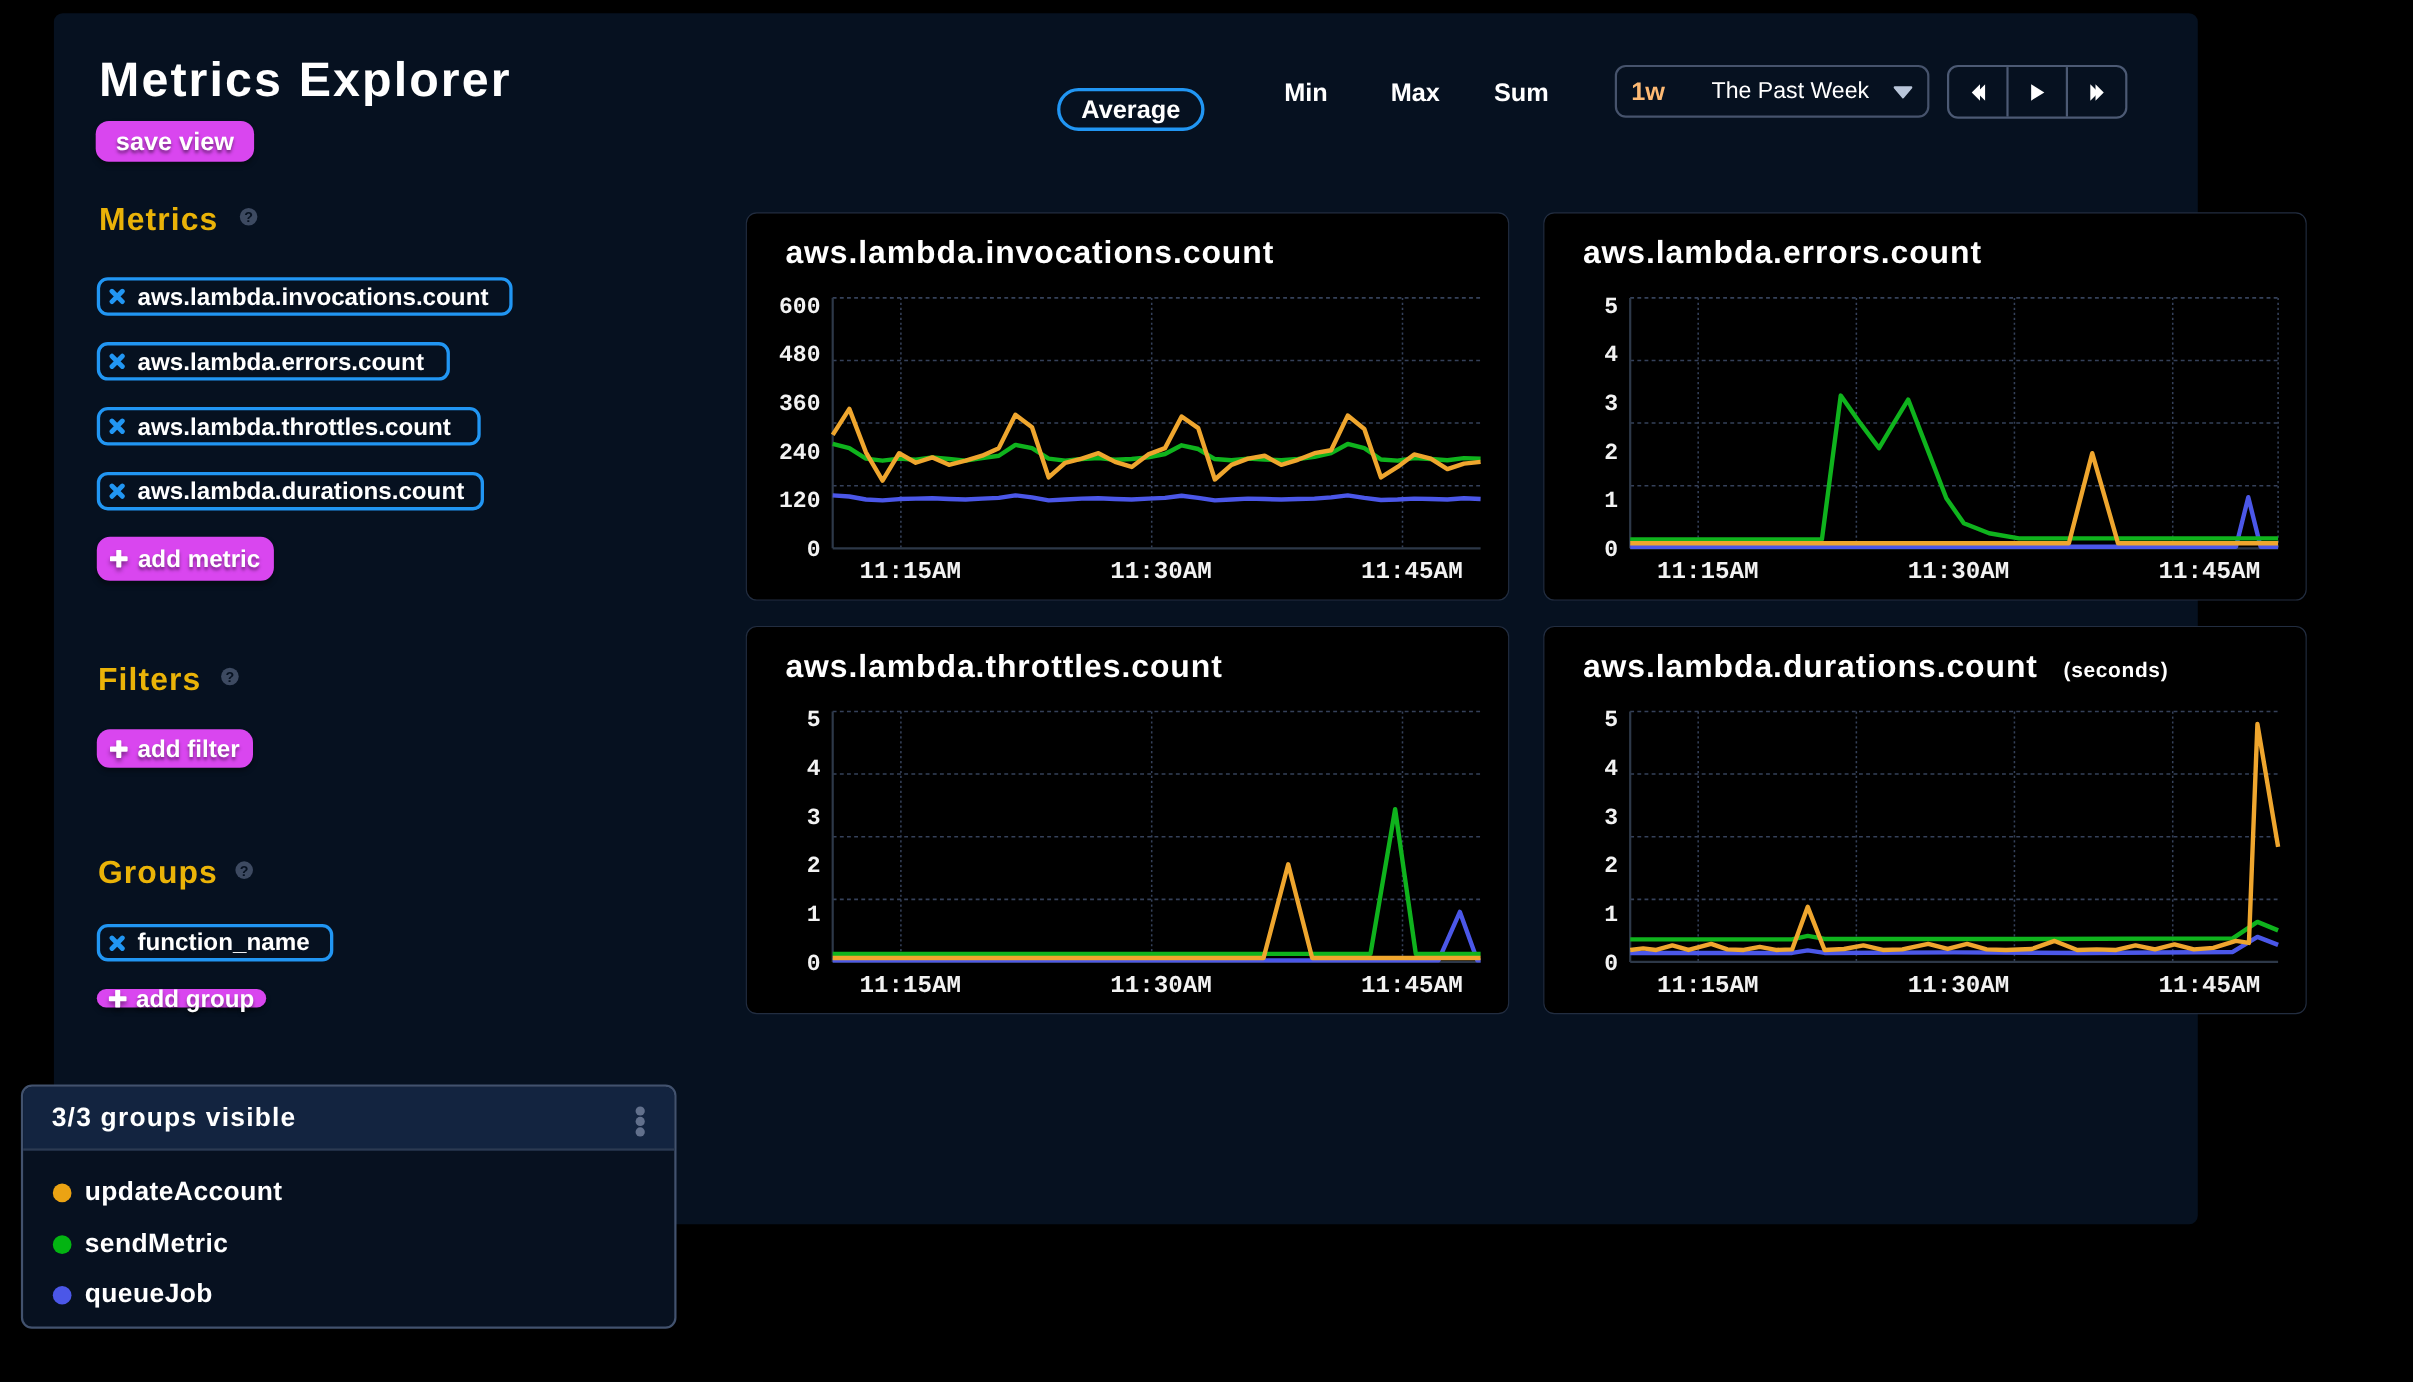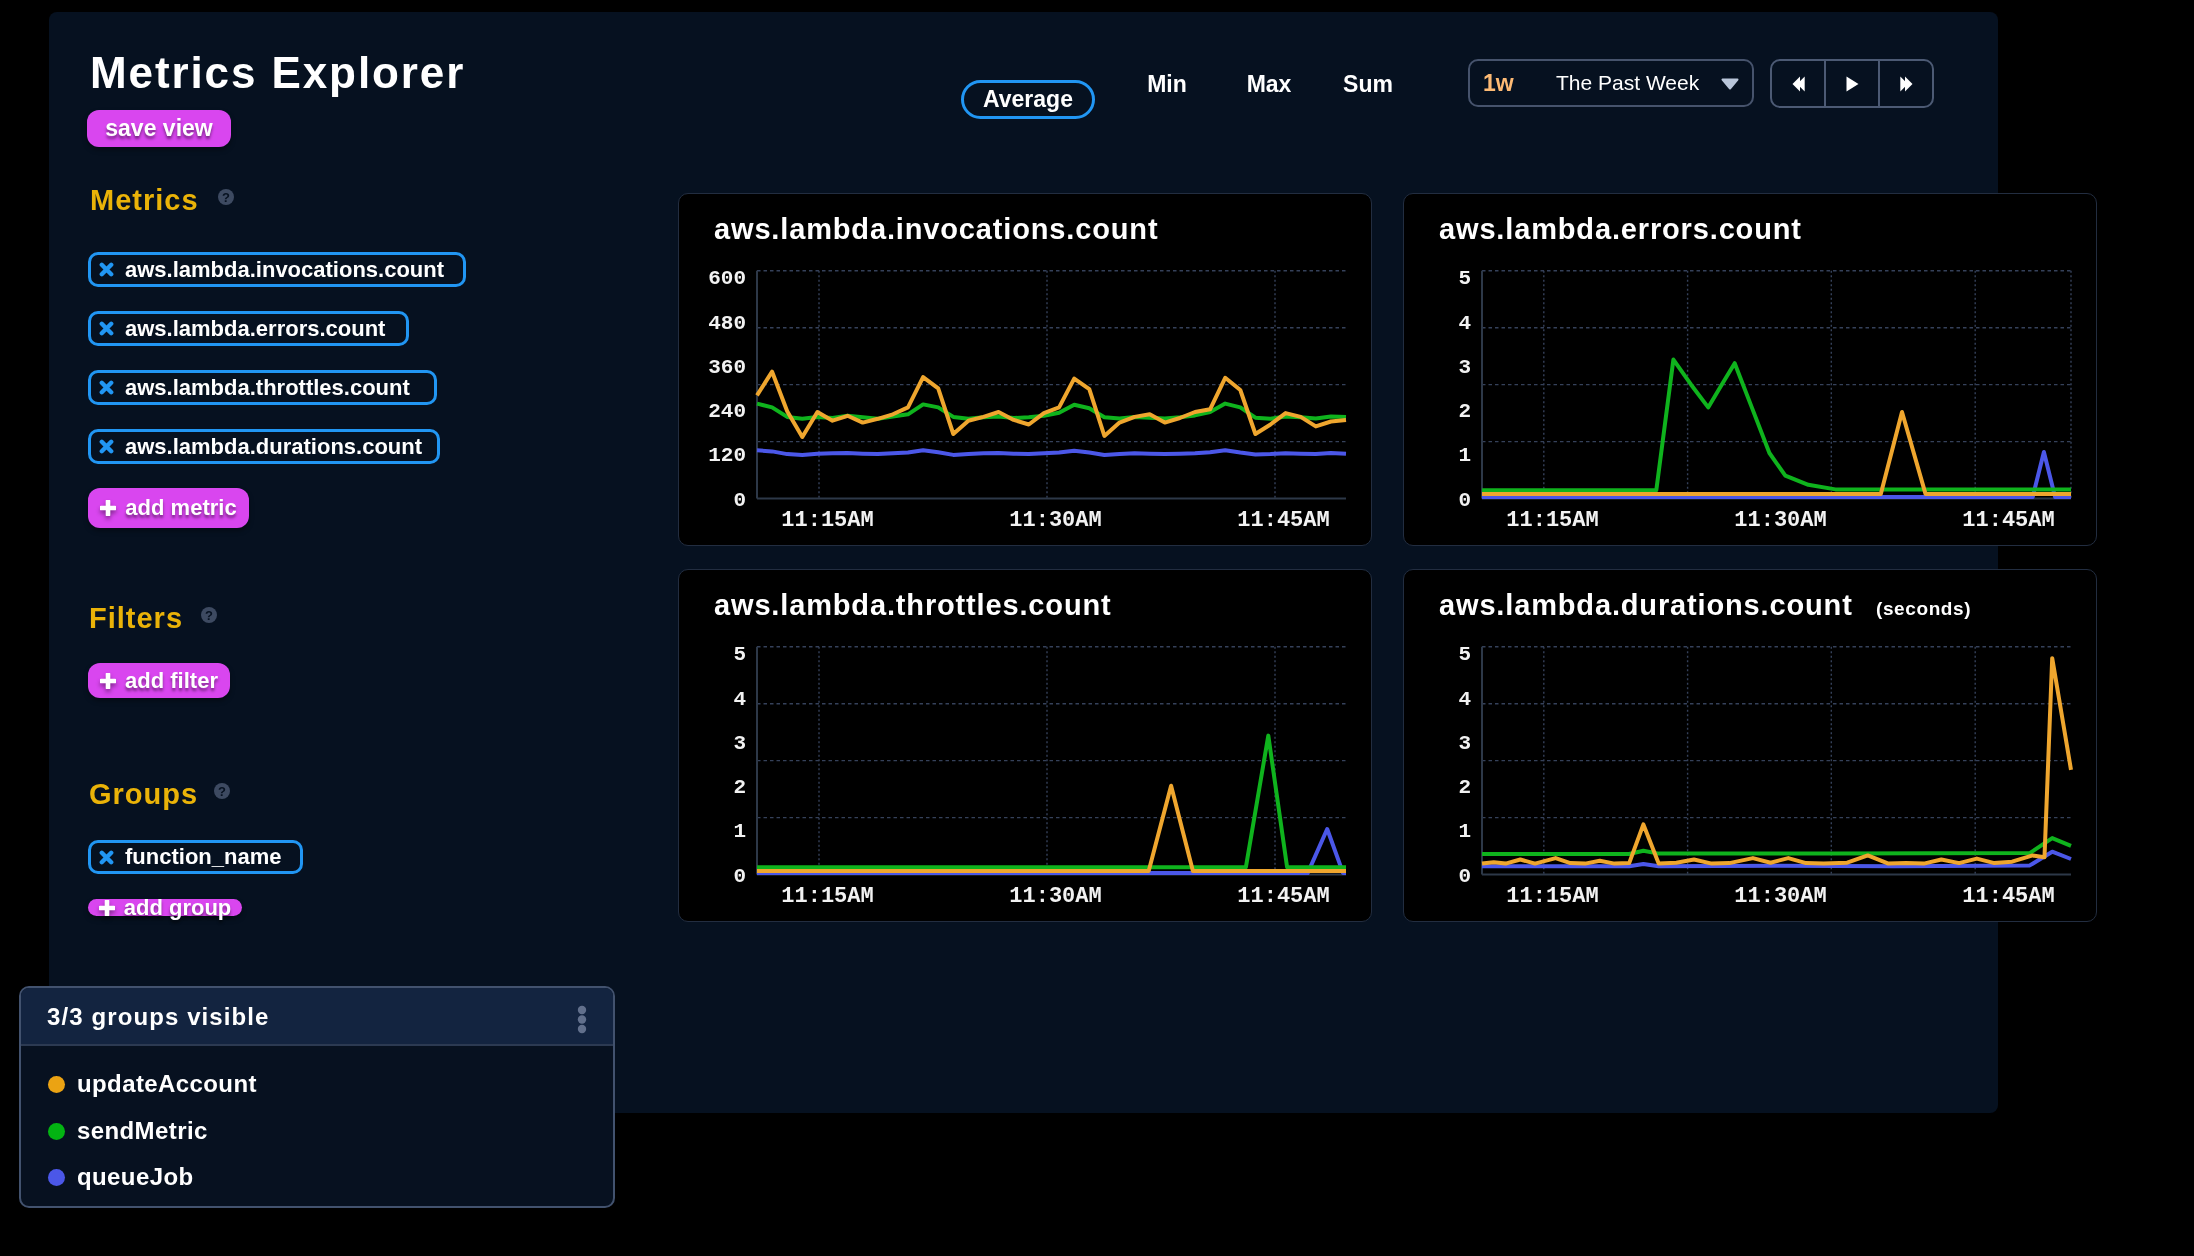--- a/index.html
+++ b/index.html
@@ -10,21 +10,21 @@
 .bluebtn { position:absolute; background:#d946ef; color:#fff; font-weight:bold;
   border-radius:12px; gap:9px; display:flex; align-items:center; justify-content:center;
   text-shadow:0 3px 3px rgba(0,0,0,.45); box-shadow:0 3px 5px rgba(0,0,0,.35); }
 .h2 { position:absolute; color:#eab308; font-weight:bold; font-size:29px; letter-spacing:1px; }
 .qb { position:absolute; width:16px; height:16px; border-radius:50%; background:#3d4a61;
   color:#061120; font-size:13px; font-weight:bold; text-align:center; line-height:17px; }
 .chip { position:absolute; height:35px; border:3px solid #2196f3; border-radius:10px;
   display:flex; align-items:center; gap:11px; padding-left:8px; color:#fff;
   font-size:22px; font-weight:bold; }
 .toptxt { position:absolute; top:66px; color:#fff; font-size:23px; font-weight:bold;
-  height:37px; line-height:37px; text-align:center; }
+  height:37px; line-height:37px; text-align:right; }
 #avg { position:absolute; left:961px; top:65px; width:134px; height:39px;
   border:3px solid #2196f3; border-radius:20px; color:#fff; font-size:23px;
   font-weight:bold; display:flex; align-items:center; justify-content:center;margin-top:15px; }
 #rangebox { position:absolute; left:1468px; top:59px; width:286px; height:48px;
   border:2px solid #46536c; border-radius:10px; }
 #arrows { position:absolute; left:1770px; top:59px; width:164px; height:49px;
   border:2px solid #4c5a74; border-radius:10px; display:flex; }
 #arrows .cell { flex:1; display:flex; align-items:center; justify-content:center; }
 #arrows .cell + .cell { border-left:2px solid #4c5a74; }
 .chart { position:absolute; width:694px; height:353px; background:#000;

